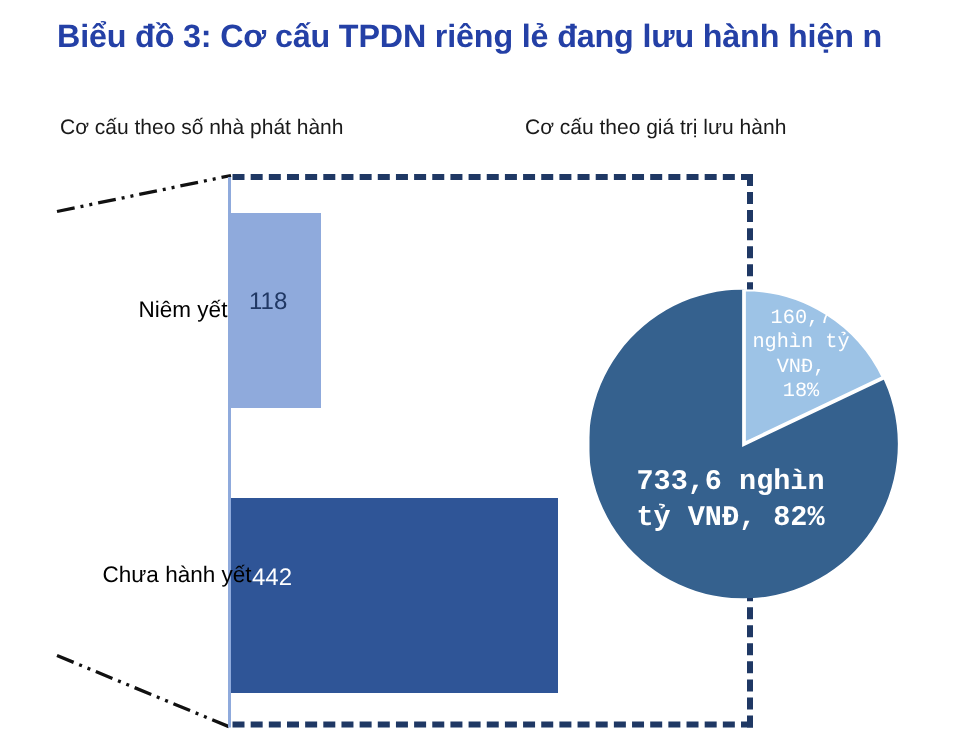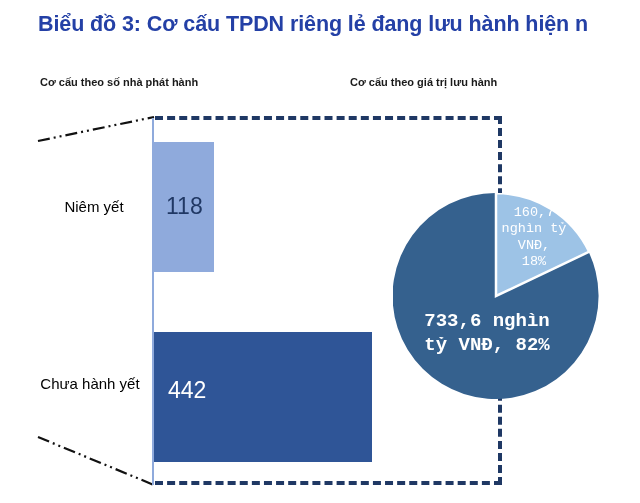--- a/index.html
+++ b/index.html
@@ -25,22 +25,22 @@
     white-space: nowrap;
     font-size: 21.5px;
     font-weight: bold;
     color: #2440A6;
     letter-spacing: -0.1px;
   }
 
   
   .panel-heading {
     position: absolute;
-    font-size: 11px;
-    font-weight: bold;
+    font-size: 14px;
+    font-weight: normal;
     color: #1a1a1a;
     white-space: nowrap;
   }
   #heading-left  { left: 40px;  top: 76px; }
   #heading-right { left: 350px; top: 76px; }
 
   
   #callout-frame {
     position: absolute;
     left: 155px;
@@ -76,41 +76,42 @@
   #bar-chua-niem-yet {
     left: 154px;
     top: 332px;
     width: 218px;
     height: 130px;
     background: #2F5597;
   }
 
   .bar-value {
     position: absolute;
-    font-size: 23px;
+    font-size: 16px;
     white-space: nowrap;
   }
   #bar-value-niem-yet {
     left: 166px;
     top: 193px;
     color: #203864;
   }
   #bar-value-chua-niem-yet {
     left: 168px;
     top: 377px;
     color: #ffffff;
   }
 
   
   .cat-label {
     position: absolute;
     font-size: 15px;
     color: #000000;
     text-align: center;
     line-height: 1.15;
+    margin-left: 28px;
   }
   #cat-label-niem-yet {
     left: 46px;
     top: 198px;
     width: 96px;
   }
   #cat-label-chua-niem-yet {
     left: 38px;
     top: 375px;
     width: 104px;

